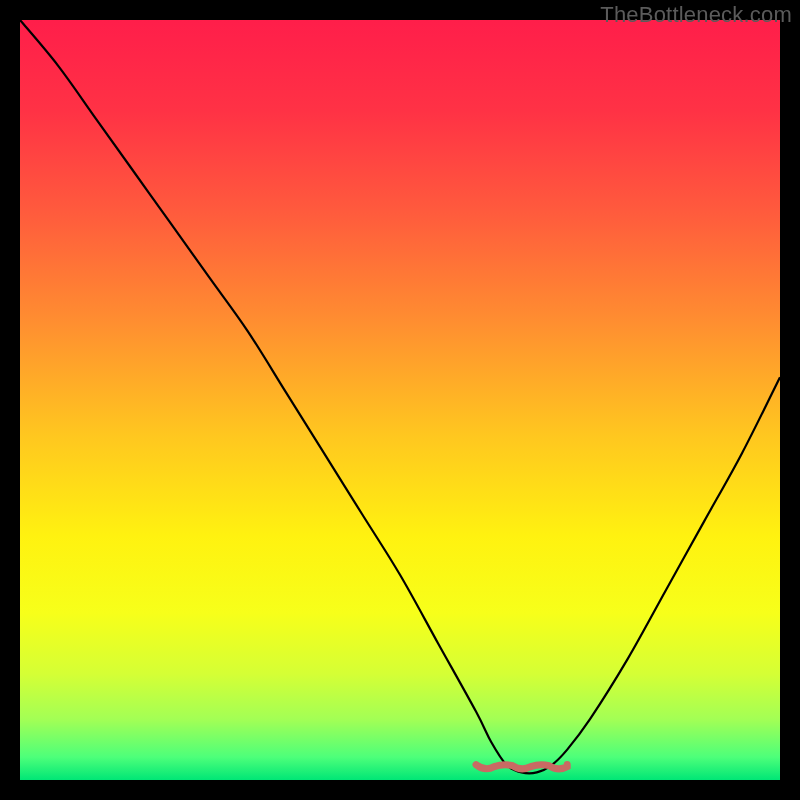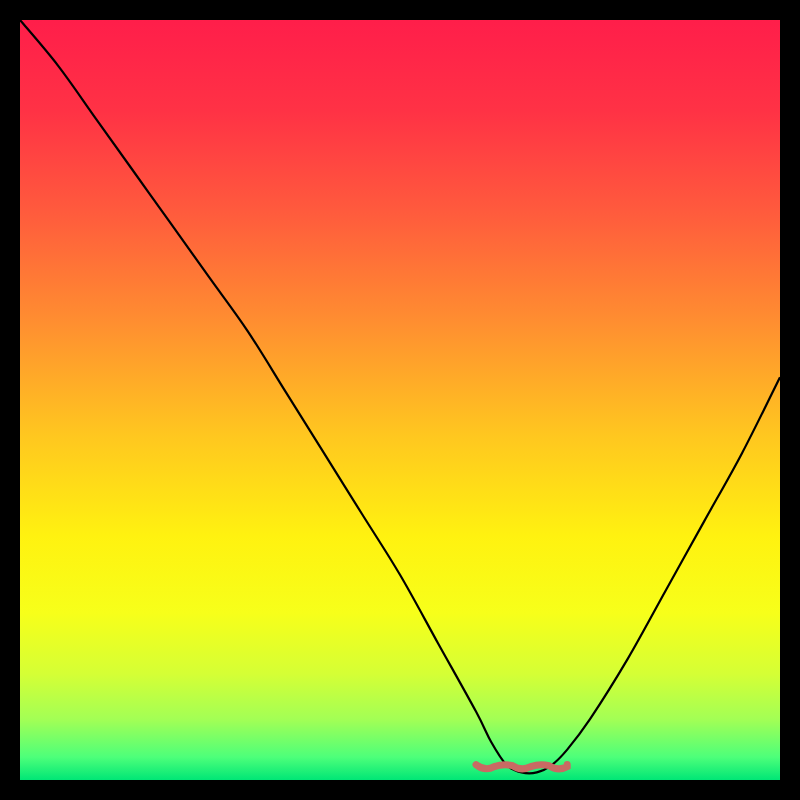--- a/index.html
+++ b/index.html
@@ -38,20 +38,21 @@
   }
   svg {
     display: block;
   }
 </style>
 </head>
 <body>
 
 <div class="frame">
 
+  <div class="watermark">TheBottleneck.com</div>
 
   <div class="plot">
     <svg id="chart-svg" width="760" height="760" viewBox="0 0 760 760">
       <defs>
         <linearGradient id="bg-grad" x1="0" y1="0" x2="0" y2="1">
             <stop offset="0%" stop-color="#ff1e4a"></stop>
             <stop offset="12%" stop-color="#ff3245"></stop>
             <stop offset="25%" stop-color="#ff5a3d"></stop>
             <stop offset="40%" stop-color="#ff8f30"></stop>
             <stop offset="55.00000000000001%" stop-color="#ffc81f"></stop>

